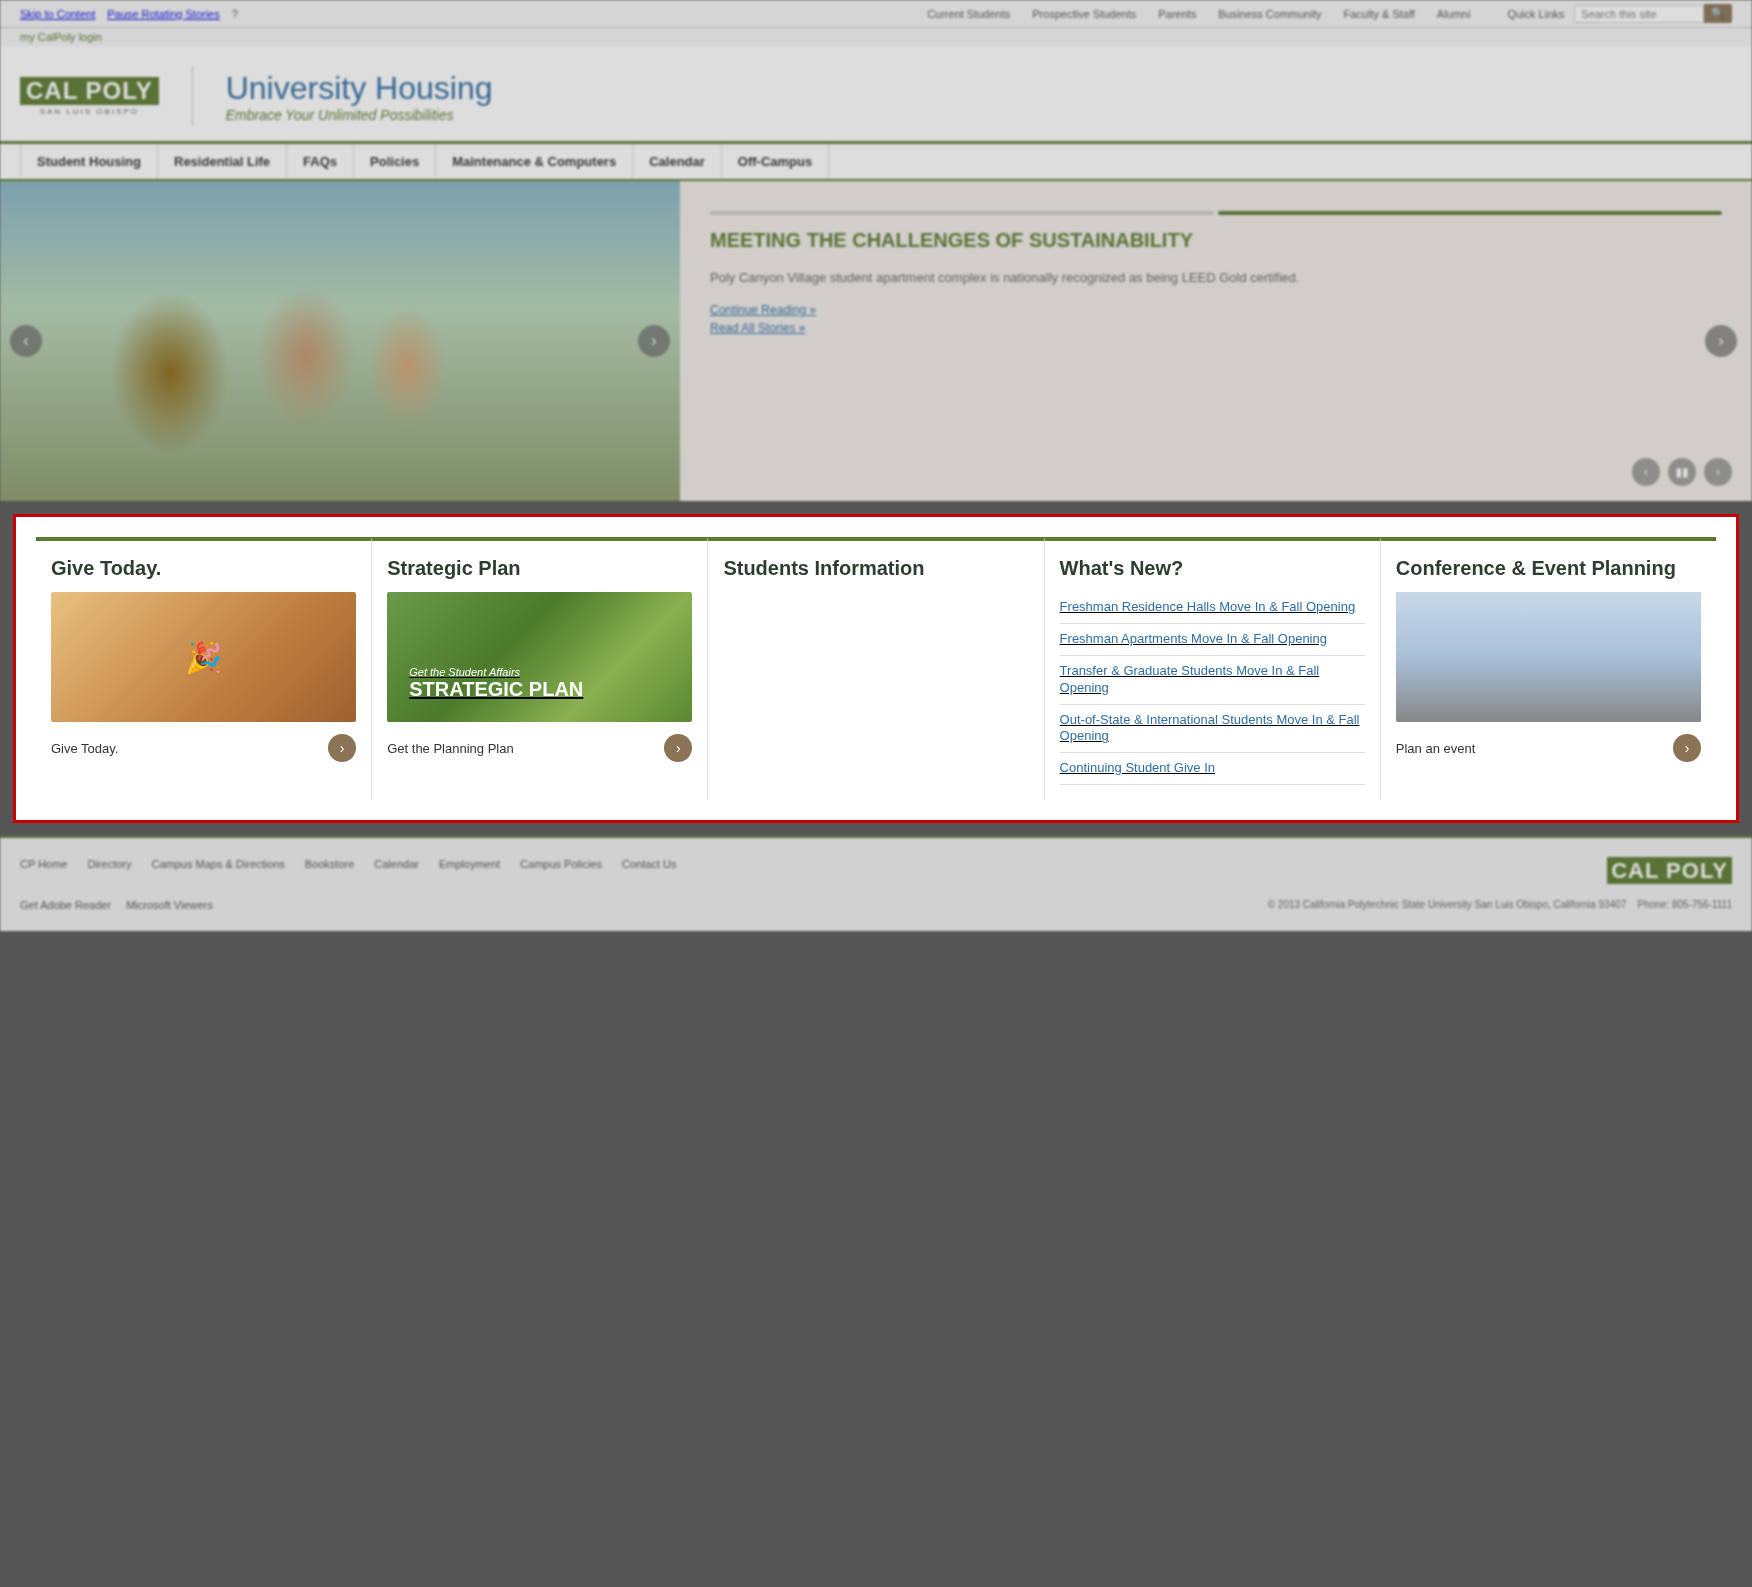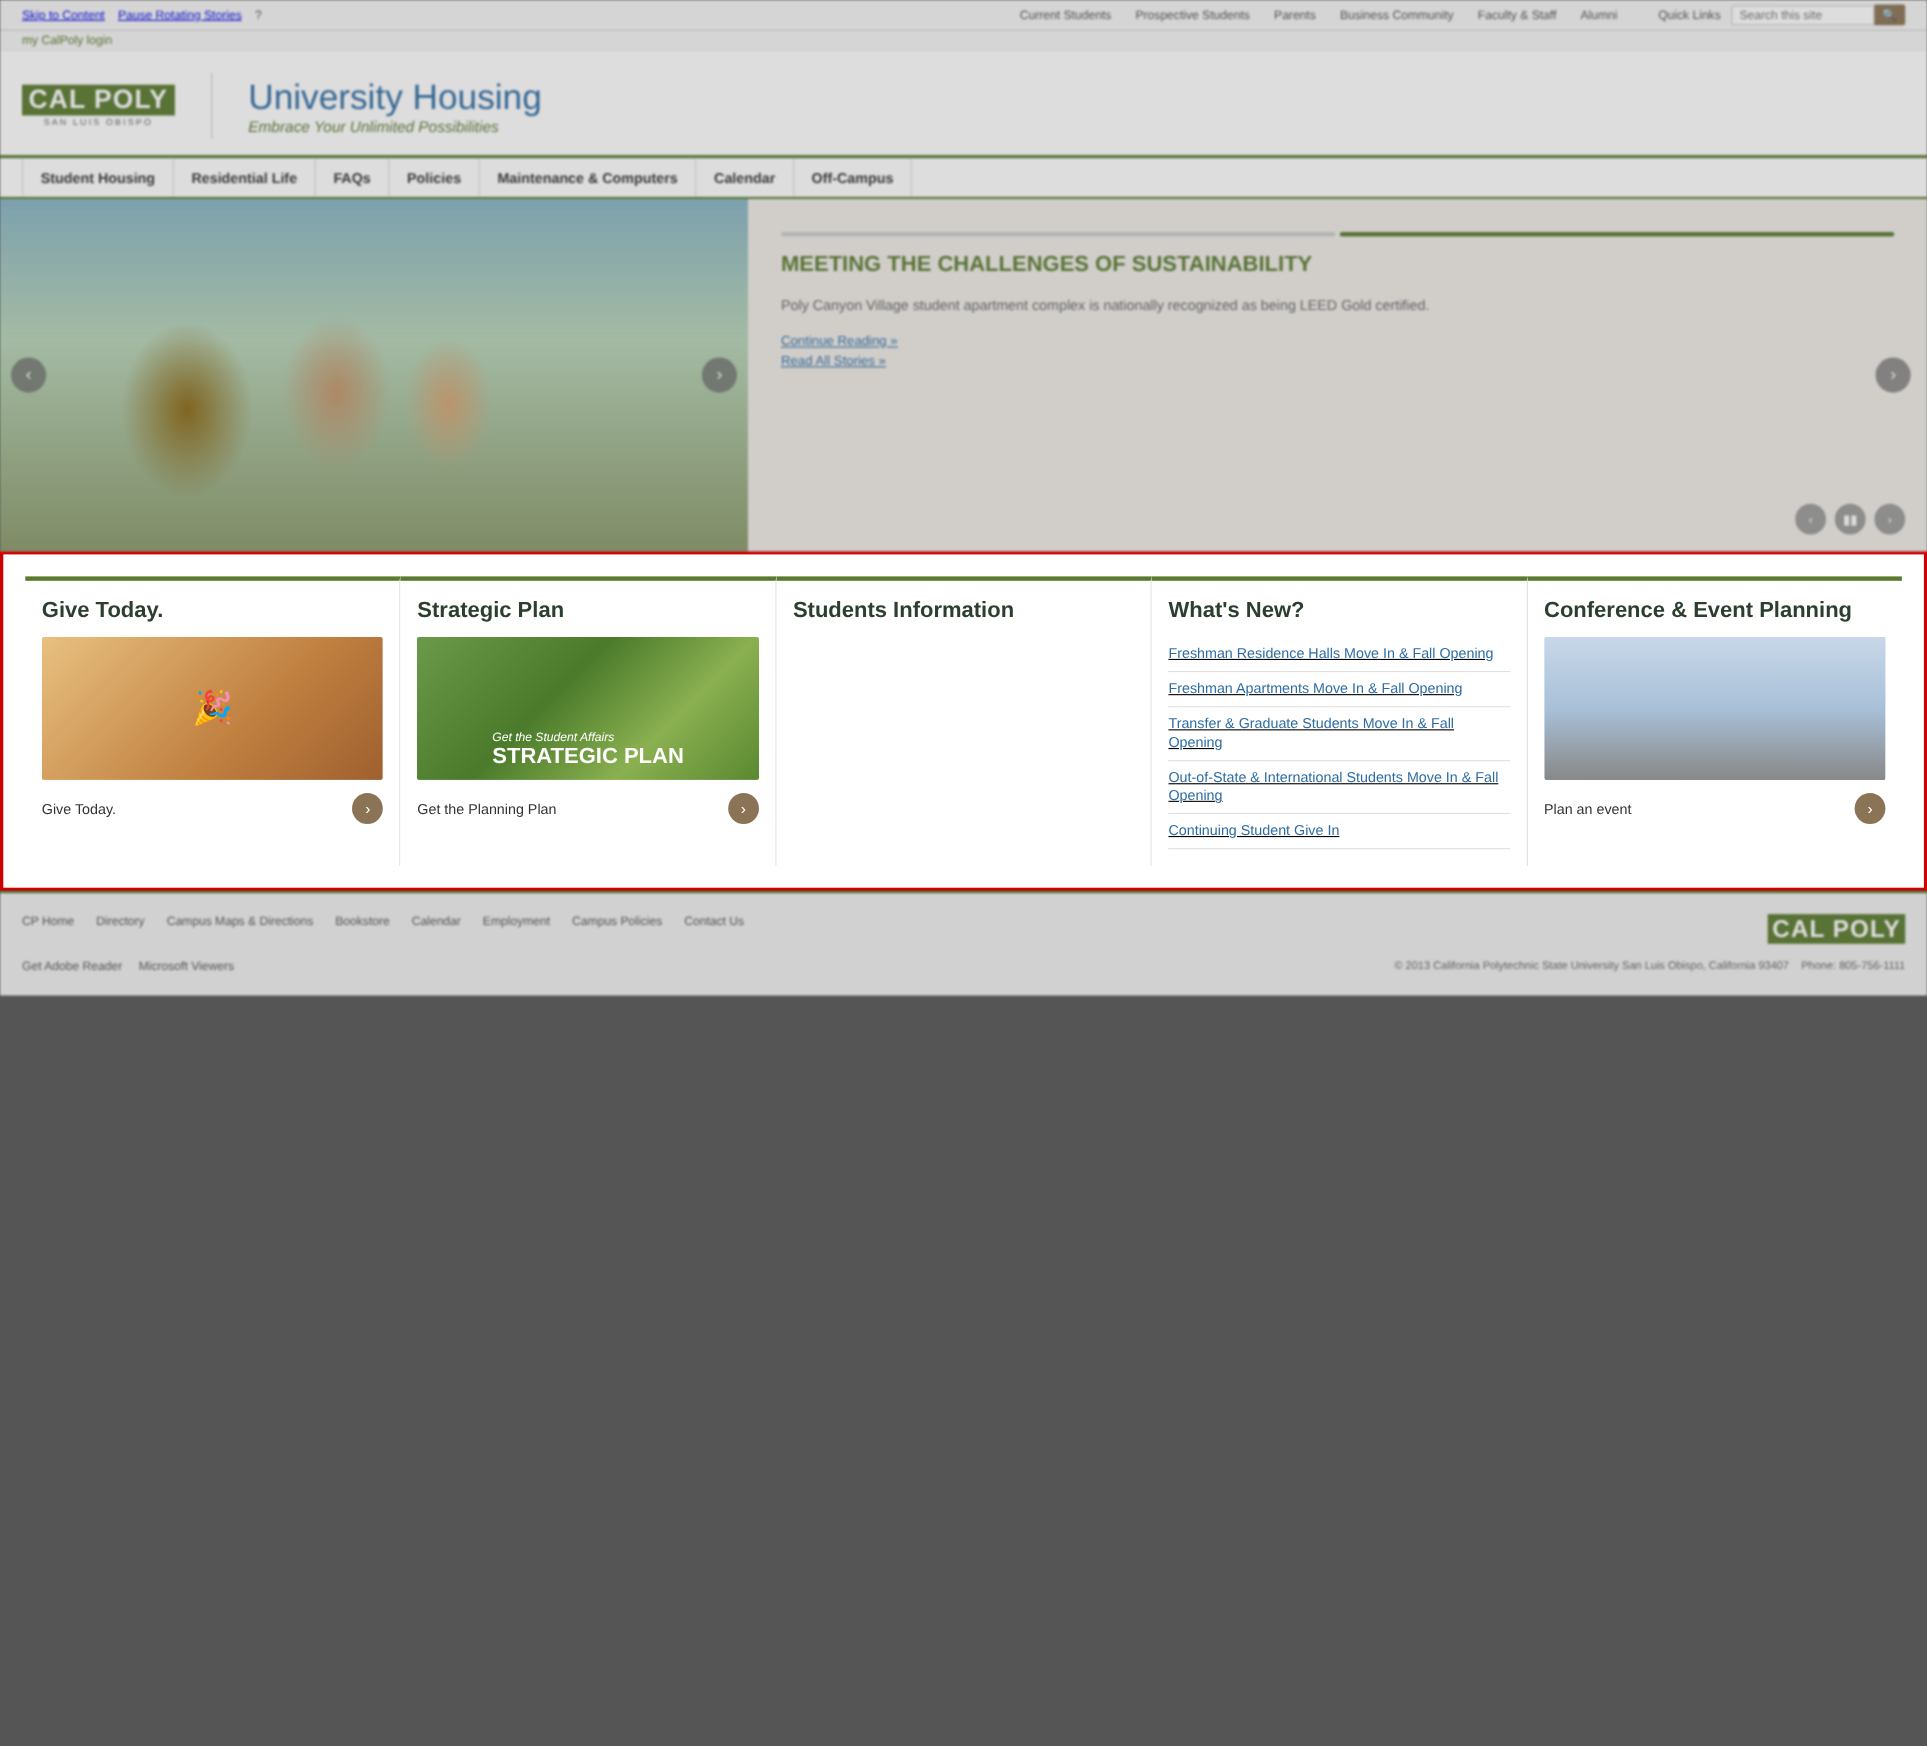--- a/index.html
+++ b/index.html
@@ -253,21 +253,21 @@
       font-size: 12px;
       display: flex;
       align-items: center;
       justify-content: center;
     }
 
     
     .widget-section-wrapper {
       background: white;
       border: 3px solid #cc0000;
-      margin: 0;
+      margin: 13px;
       padding: 20px;
     }
     .widget-section {
       display: flex;
       gap: 0;
       background: white;
     }
     .widget-card {
       flex: 1;
       border-top: 4px solid #5a7a2e;
@@ -298,22 +298,23 @@
       align-items: center;
       justify-content: center;
       font-size: 30px;
     }
     .strategic-plan-img {
       background: linear-gradient(135deg, #6a9a4a 0%, #4a7a2a 40%, #8ab050 70%, #5a8830 100%);
       width: 100%;
       height: 100%;
       display: flex;
       align-items: flex-end;
-      justify-content: center;
-      padding: 10px;
+      justify-content: flex-start;
+      padding: 22px;
+      text-decoration: underline;
     }
     .strategic-plan-text {
       color: white;
     }
     .strategic-plan-text .small { font-size: 11px; font-style: italic; }
     .strategic-plan-text .big {
       font-size: 20px;
       font-weight: bold;
       line-height: 1.1;
     }

